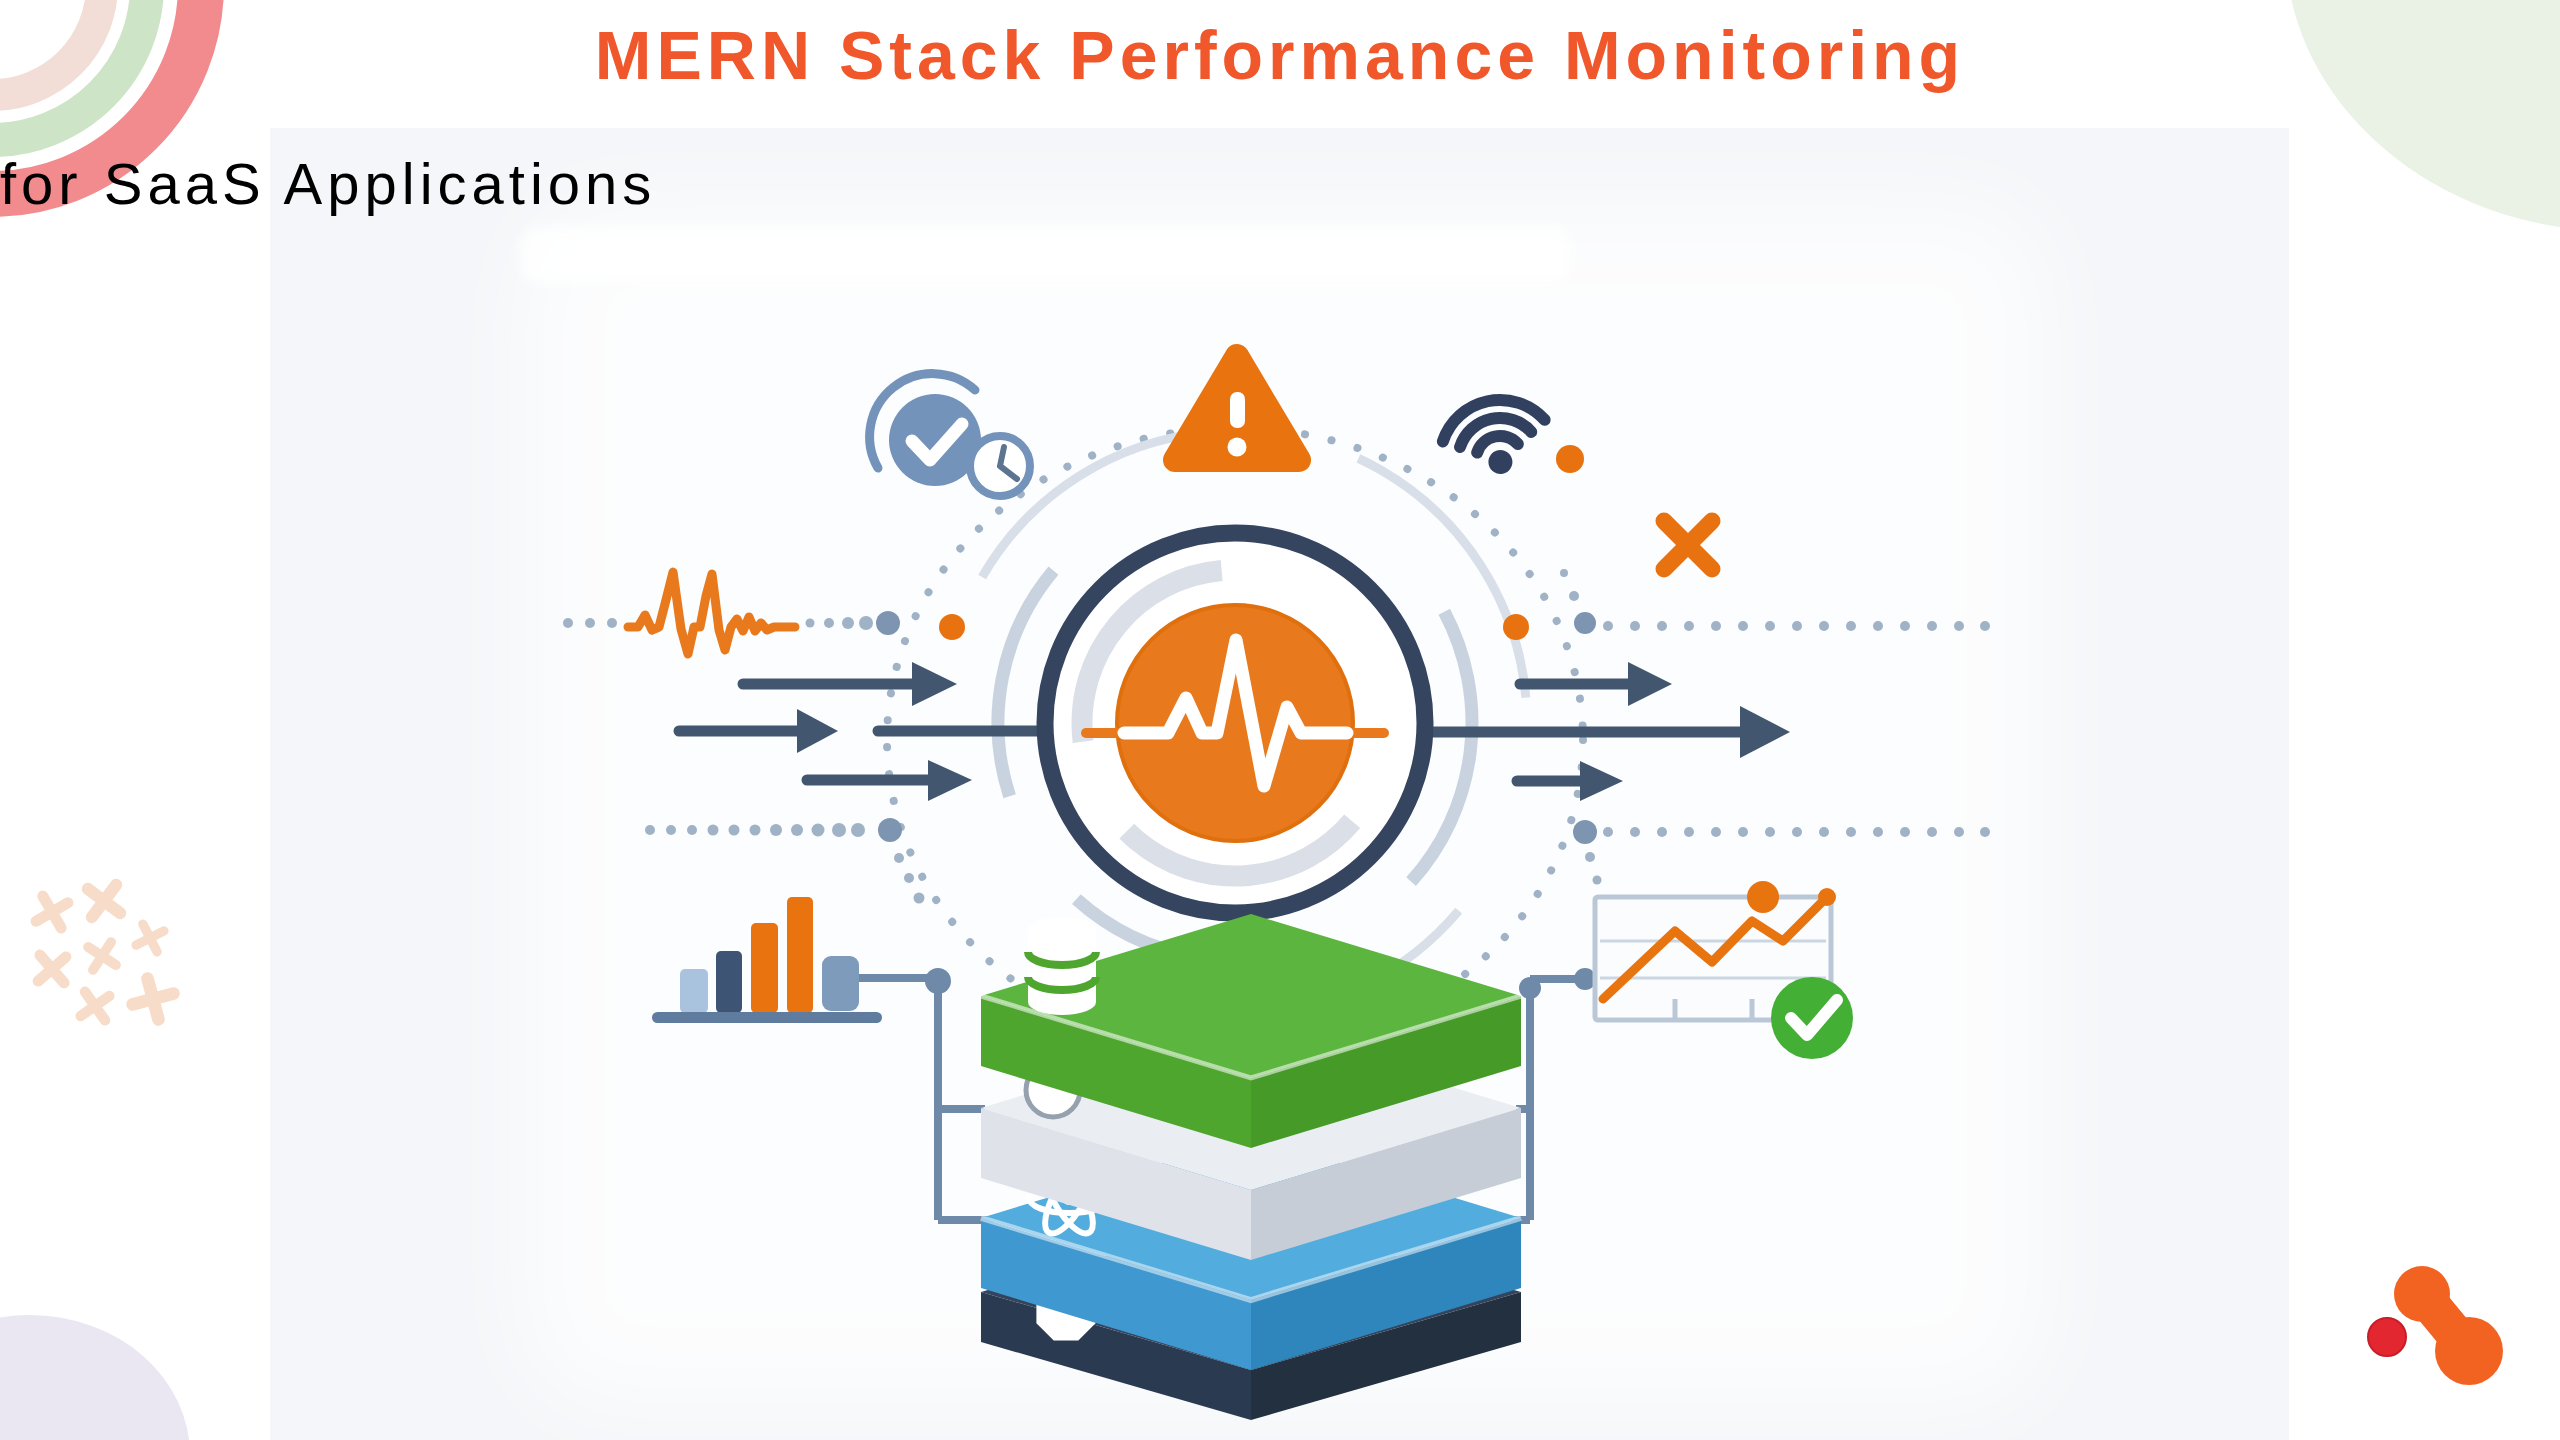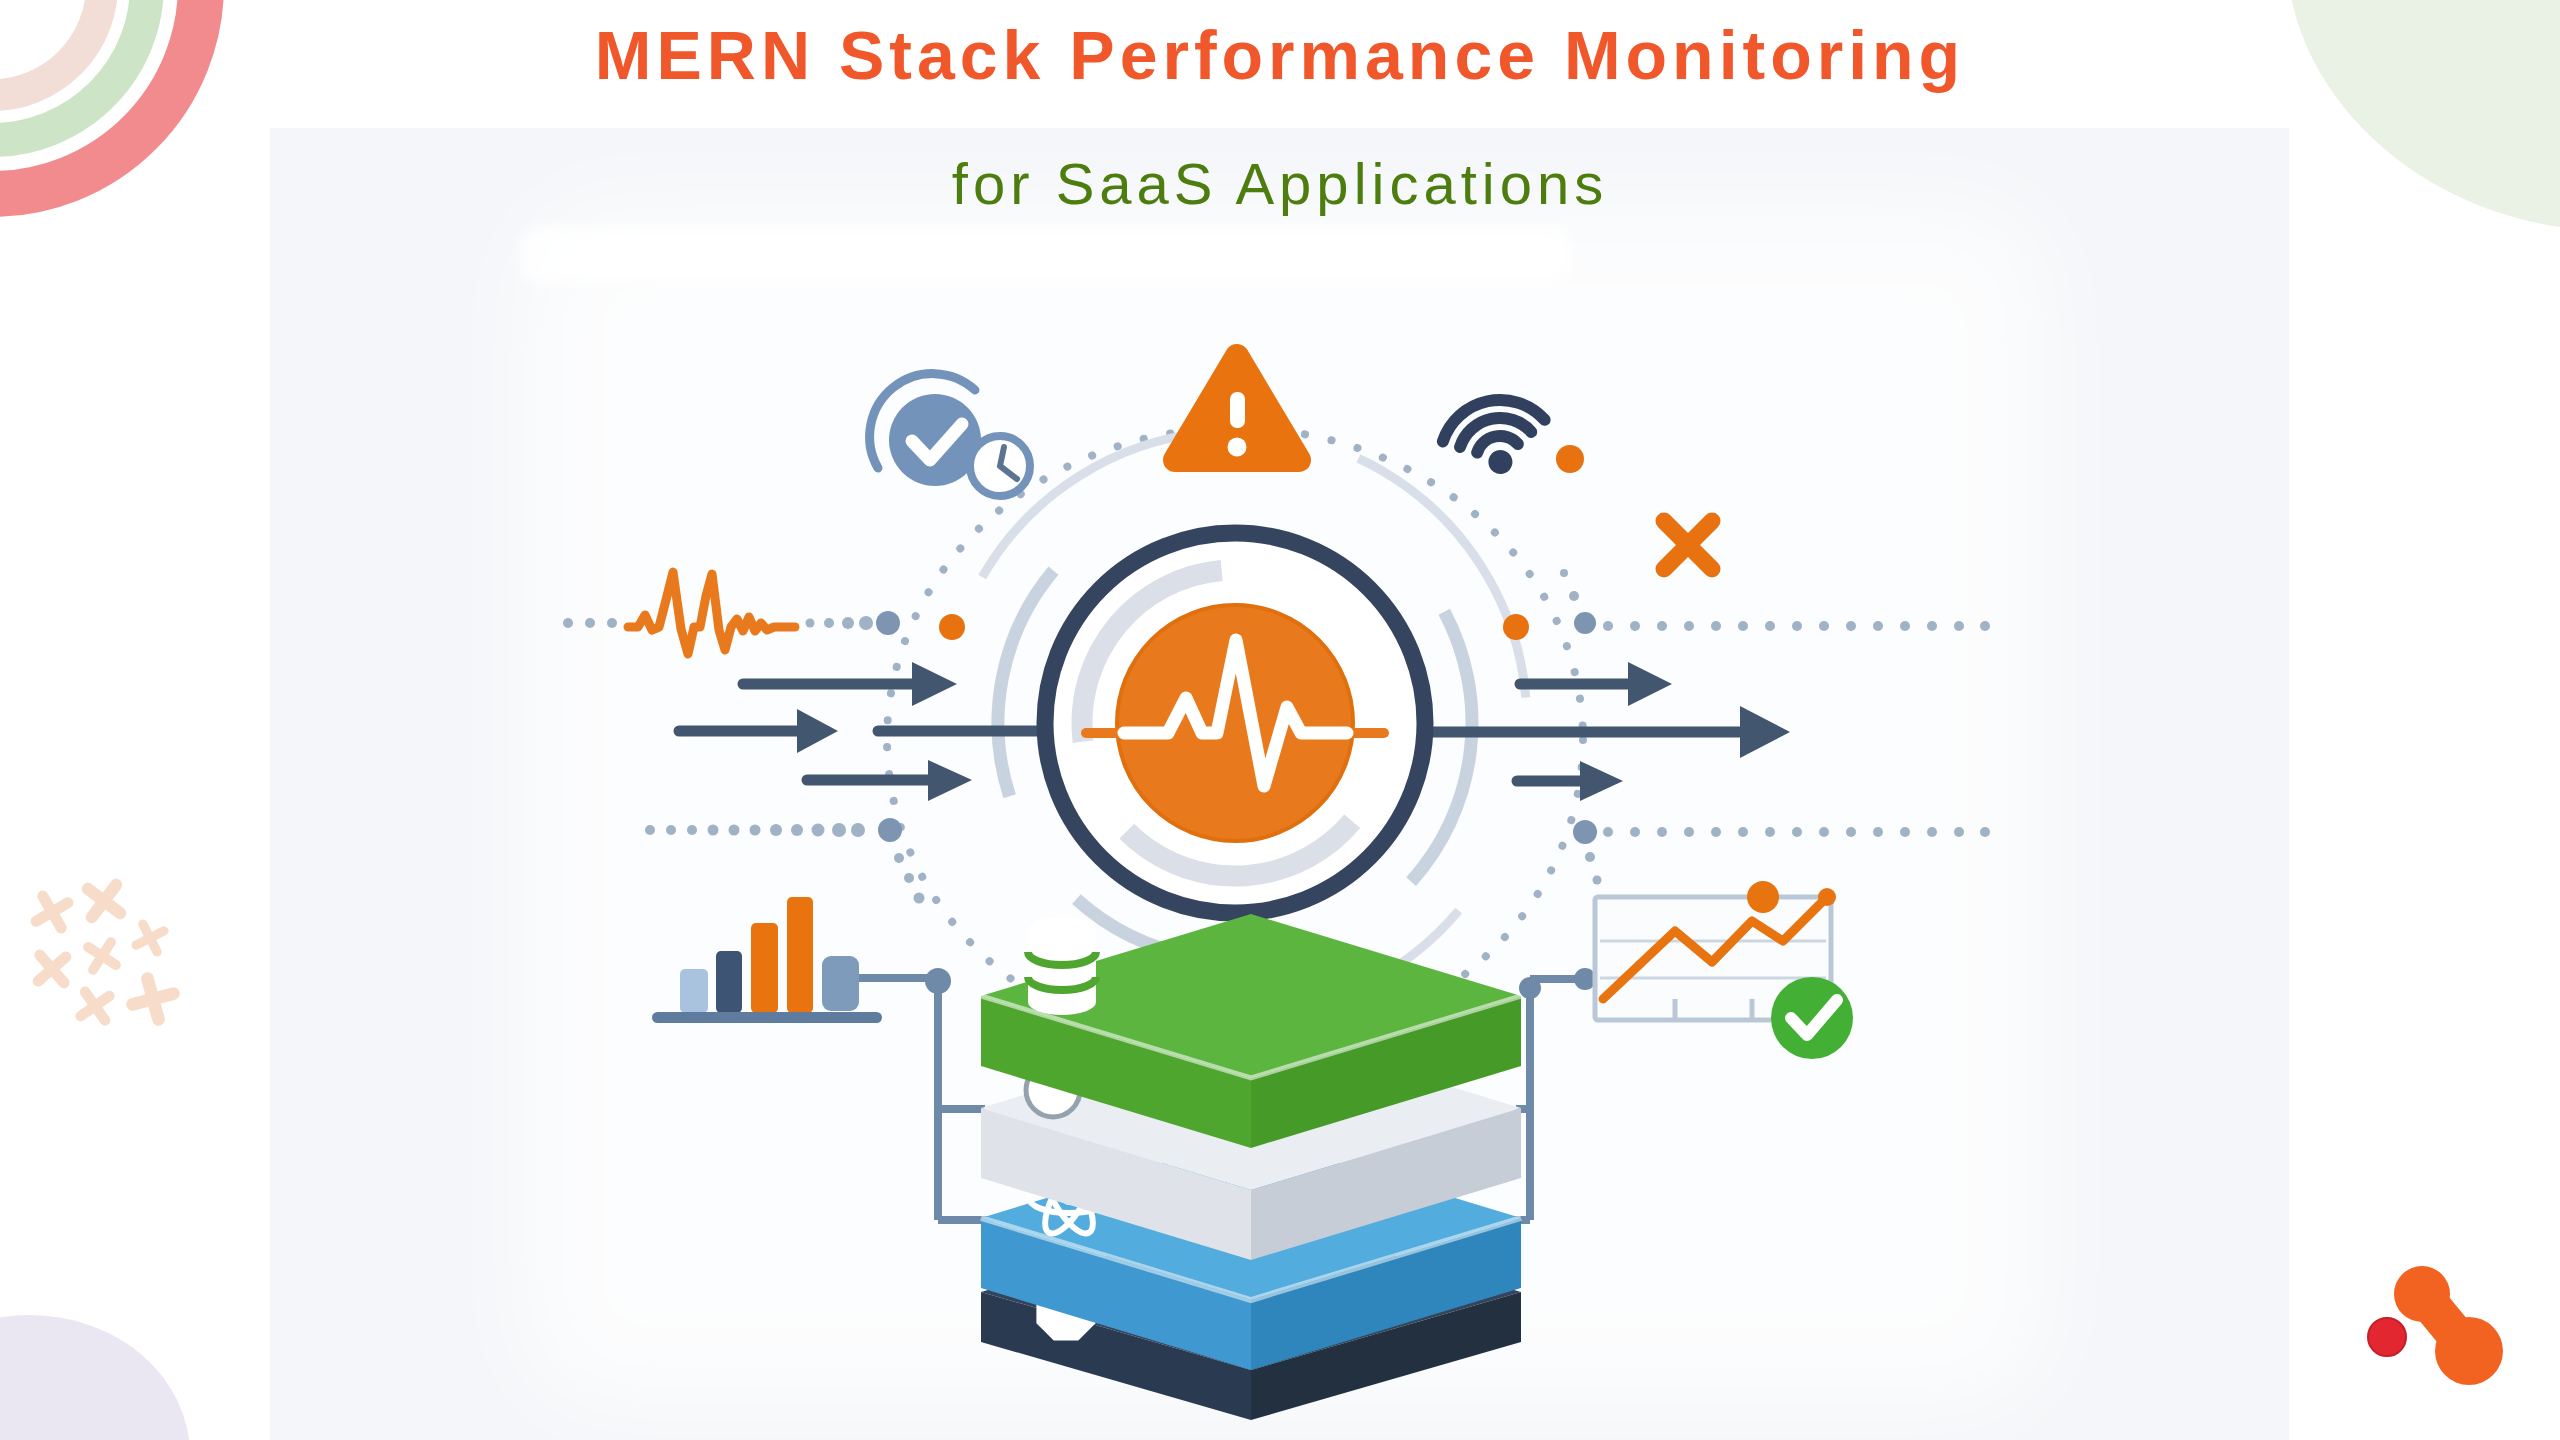--- a/index.html
+++ b/index.html
@@ -5,22 +5,22 @@
   html,body{margin:0;padding:0;background:#ffffff;}
   #screen{position:relative;width:2560px;height:1440px;overflow:hidden;
           font-family:"Liberation Sans",sans-serif;background:#ffffff;}
   .card{position:absolute;left:270px;top:128px;width:2019px;height:1312px;background:#f4f6f9;}
   .glow{position:absolute;left:520px;top:200px;width:1530px;height:1210px;
         background:rgba(255,255,255,0.72);border-radius:90px;filter:blur(45px);}
   .ghost-band{position:absolute;left:520px;top:226px;width:1052px;height:58px;
         background:rgba(255,255,255,0.85);border-radius:20px;filter:blur(7px);}
   .title{position:absolute;left:0;top:16px;width:2560px;text-align:center;
          font-size:68px;font-weight:800;letter-spacing:5px;color:#f0572b;z-index:5;}
-  .subtitle{position:absolute;left:0;top:150px;width:2560px;text-align:center;
-         font-size:58px;font-weight:400;letter-spacing:5px;color:#4d7c0f;z-index:5;}
+  .subtitle{position:absolute;left:0;top:150px;width:2560px;text-align:left;
+         font-size:58px;font-weight:400;letter-spacing:5px;color:#000000;z-index:5;}
   svg.art{position:absolute;left:0;top:0;z-index:3;}
 </style>
 </head>
 <body>
 
 <div id="screen">
 
   <div class="card"></div>
   <div class="glow"></div>
   <div class="ghost-band"></div>

